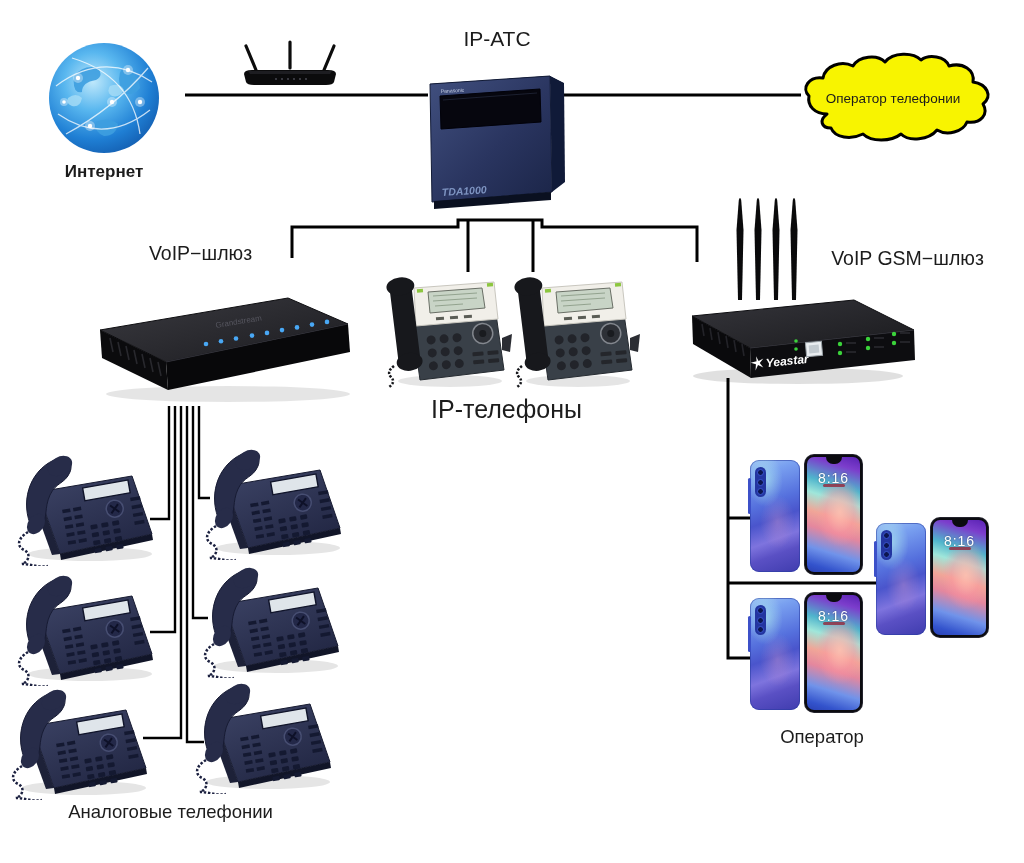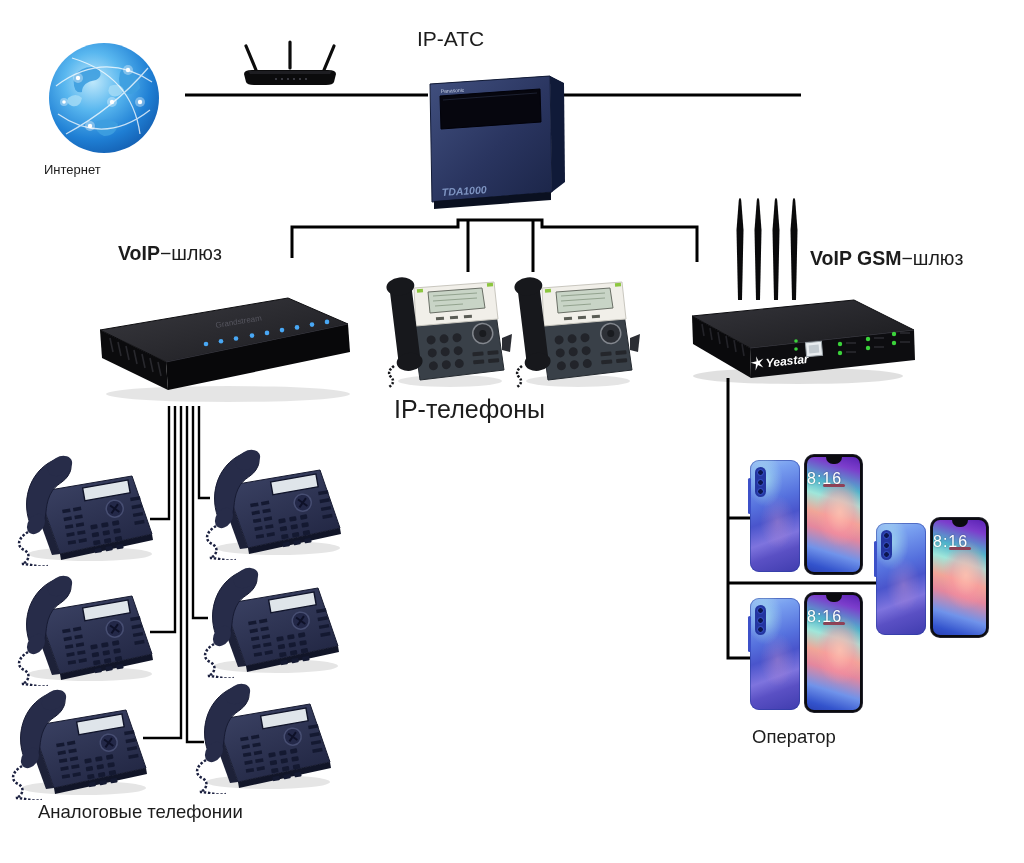--- a/index.html
+++ b/index.html
@@ -1,22 +1,22 @@
 <!DOCTYPE html>
 <html><head>
 <meta charset="utf-8">
 <style>
   html,body{margin:0;padding:0;background:#fff;}
   .canvas{position:relative;width:1024px;height:863px;background:#fff;overflow:hidden;
           font-family:"Liberation Sans",sans-serif;}
   .wires{position:absolute;left:0;top:0;z-index:0;}
   .dev{position:absolute;z-index:1;}
   .dev svg{display:block;width:100%;height:100%;}
-  .lbl{position:absolute;z-index:2;color:#1c1c1c;text-align:left;white-space:nowrap;}
-  .lbl b{font-weight:bold;}
+  .lbl{position:absolute;z-index:2;color:#1c1c1c;text-align:center;white-space:nowrap;}
+  .lbl b{font-weight:normal;}
 
   
   .pair{position:absolute;width:112px;height:124px;z-index:1;}
   .m-back{position:absolute;left:0;top:5px;width:50px;height:112px;border-radius:9px;
     background:linear-gradient(160deg,#9cc2f4 0%,#79a0f0 14%,#5570dd 38%,#4a55cc 52%,#7e74de 68%,#5a50c4 80%,#3f3cae 100%);
     box-shadow:inset 0 0 0 1px rgba(40,60,160,.55);}
   .m-back::before{content:"";position:absolute;inset:0;border-radius:9px;
     background:radial-gradient(60% 40% at 30% 18%,rgba(190,255,240,.55),transparent 60%),
                radial-gradient(50% 35% at 55% 55%,rgba(255,170,200,.28),transparent 70%);}
   .m-back::after{content:"";position:absolute;left:-2px;top:30px;width:3px;height:24px;
@@ -25,21 +25,21 @@
     display:flex;flex-direction:column;align-items:center;justify-content:space-evenly;z-index:1;}
   .m-cam i{width:7px;height:7px;border-radius:50%;background:#0c1650;display:block;
     border:1px solid #3a55d0;box-sizing:border-box;}
   .m-front{position:absolute;right:0;top:0;width:57px;height:119px;border-radius:9px;background:#0b0b10;
     box-shadow:0 0 0 1px #23232c;}
   .m-screen{position:absolute;inset:2px;border-radius:7px;overflow:hidden;
     background:radial-gradient(45% 30% at 62% 48%,rgba(255,190,175,.9),rgba(255,150,160,.45) 60%,transparent 100%),
       linear-gradient(197deg,#5a22b4 0%,#7c3ecc 11%,#4fb4cc 27%,#9fe6da 38%,#f0a698 52%,#e4879e 64%,#7093ea 80%,#3353cc 93%,#2a41b4 100%);}
   .m-notch{position:absolute;left:50%;top:0;transform:translateX(-50%);width:16px;height:7px;
     background:#0b0b10;border-radius:0 0 8px 8px;}
-  .m-clock{position:absolute;top:13px;width:100%;text-align:left;color:#fff;font-size:16px;
+  .m-clock{position:absolute;top:13px;width:100%;text-align:center;color:#fff;font-size:14px;
     letter-spacing:1px;text-shadow:0 0 2px rgba(0,0,0,.4);}
   .m-sub{position:absolute;top:27px;left:50%;transform:translateX(-50%);width:22px;height:3px;
     border-radius:2px;background:rgba(150,30,50,.75);}
 </style>
 </head>
 <body>
 
 <div class="canvas">
 
   <svg class="wires" width="1024" height="863">
@@ -668,22 +668,32 @@
   </div>
   <div class="m-front">
     <div class="m-screen">
       <div class="m-notch"></div>
       <div class="m-clock">8:16</div>
       <div class="m-sub"></div>
     </div>
   </div>
 </div>
 
-
-  <div class="lbl" style="left:44px;top:162px;width:132px;font-size:13px;font-weight:400">Интернет</div>
+  <div class="dev" style="left:793px;top:50px;width:208px;height:92px">
+    <svg viewBox="0 0 208 92">
+      <path d="M34,64 C22,64 14,56 16,46 C8,38 16,26 30,28 C32,16 48,10 60,16
+               C66,6 84,4 92,12 C100,2 120,2 128,10 C136,4 152,6 156,16
+               C170,12 182,20 180,32 C194,34 200,46 190,54 C196,64 188,74 174,72
+               C170,82 154,86 144,80 C136,90 116,92 108,84 C98,92 78,92 70,84
+               C58,90 42,88 38,78 C28,78 26,70 34,64 Z" fill="#f8f400" stroke="#000000" stroke-width="3" stroke-linejoin="round"></path>
+      <text x="100" y="53" text-anchor="middle" font-size="13.5" fill="#1c1c1c">Оператор телефонии</text>
+    </svg>
+  </div>
+
+  <div class="lbl" style="left:38px;top:162px;width:132px;font-size:17px;font-weight:700">Интернет</div>
   <div class="lbl" style="left:417px;top:27px;width:160px;font-size:21px">IP-АТС</div>
   <div class="lbl" style="left:118px;top:242px;width:165px;font-size:19.5px">
     <b>VoIP</b><span>−шлюз</span>
   </div>
   <div class="lbl" style="left:394px;top:395px;width:225px;font-size:25px">IP-телефоны</div>
   <div class="lbl" style="left:810px;top:247px;width:195px;font-size:19.5px">
     <b>VoIP GSM</b><span>−шлюз</span>
   </div>
   <div class="lbl" style="left:38px;top:801px;width:265px;font-size:18.5px">Аналоговые телефонии</div>
   <div class="lbl" style="left:752px;top:726px;width:140px;font-size:18.5px">Оператор</div>

